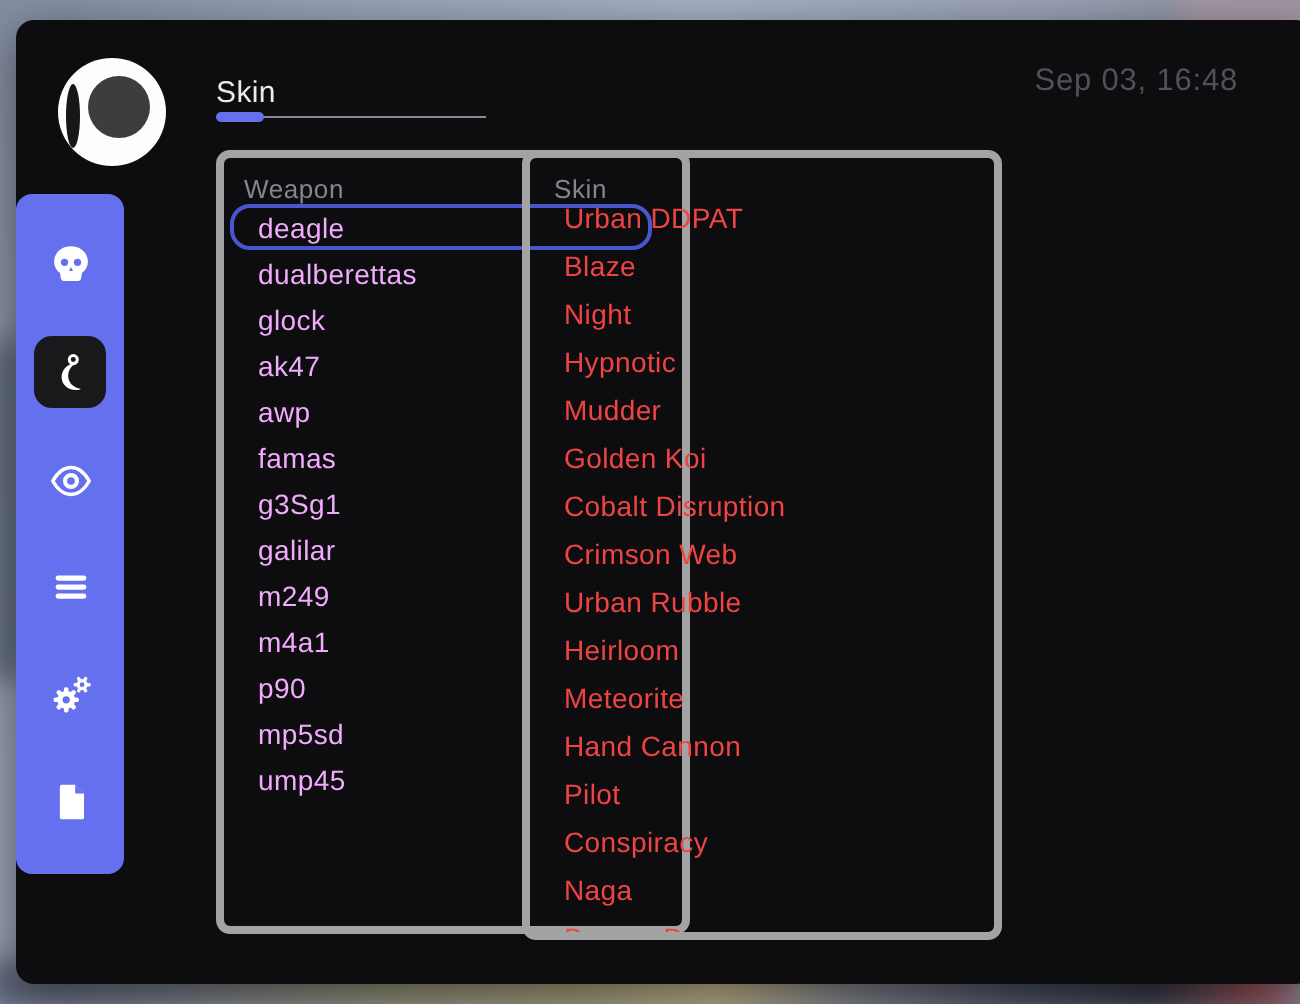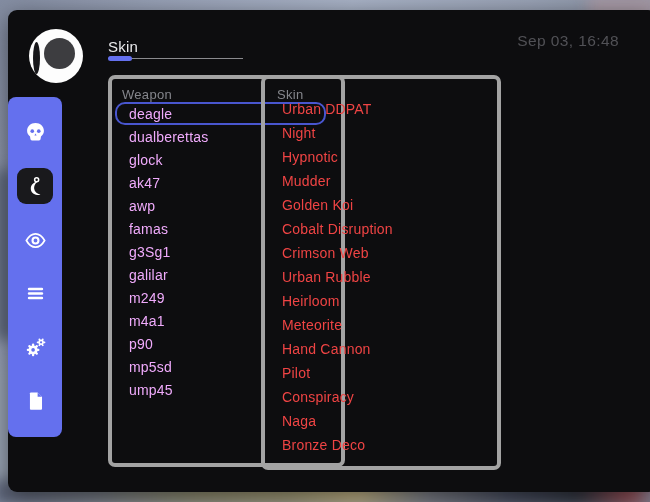--- a/index.html
+++ b/index.html
@@ -213,20 +213,23 @@
   </div>
 
   <div class="listbox skins">
     <div class="box-title">Skin</div>
     <div class="list">
 
         <div class="item">
           <span>Urban DDPAT</span>
         </div>
 
+        <div class="item">
+          <span>Blaze</span>
+        </div>
 
         <div class="item">
           <span>Night</span>
         </div>
 
         <div class="item">
           <span>Hypnotic</span>
         </div>
 
         <div class="item">

